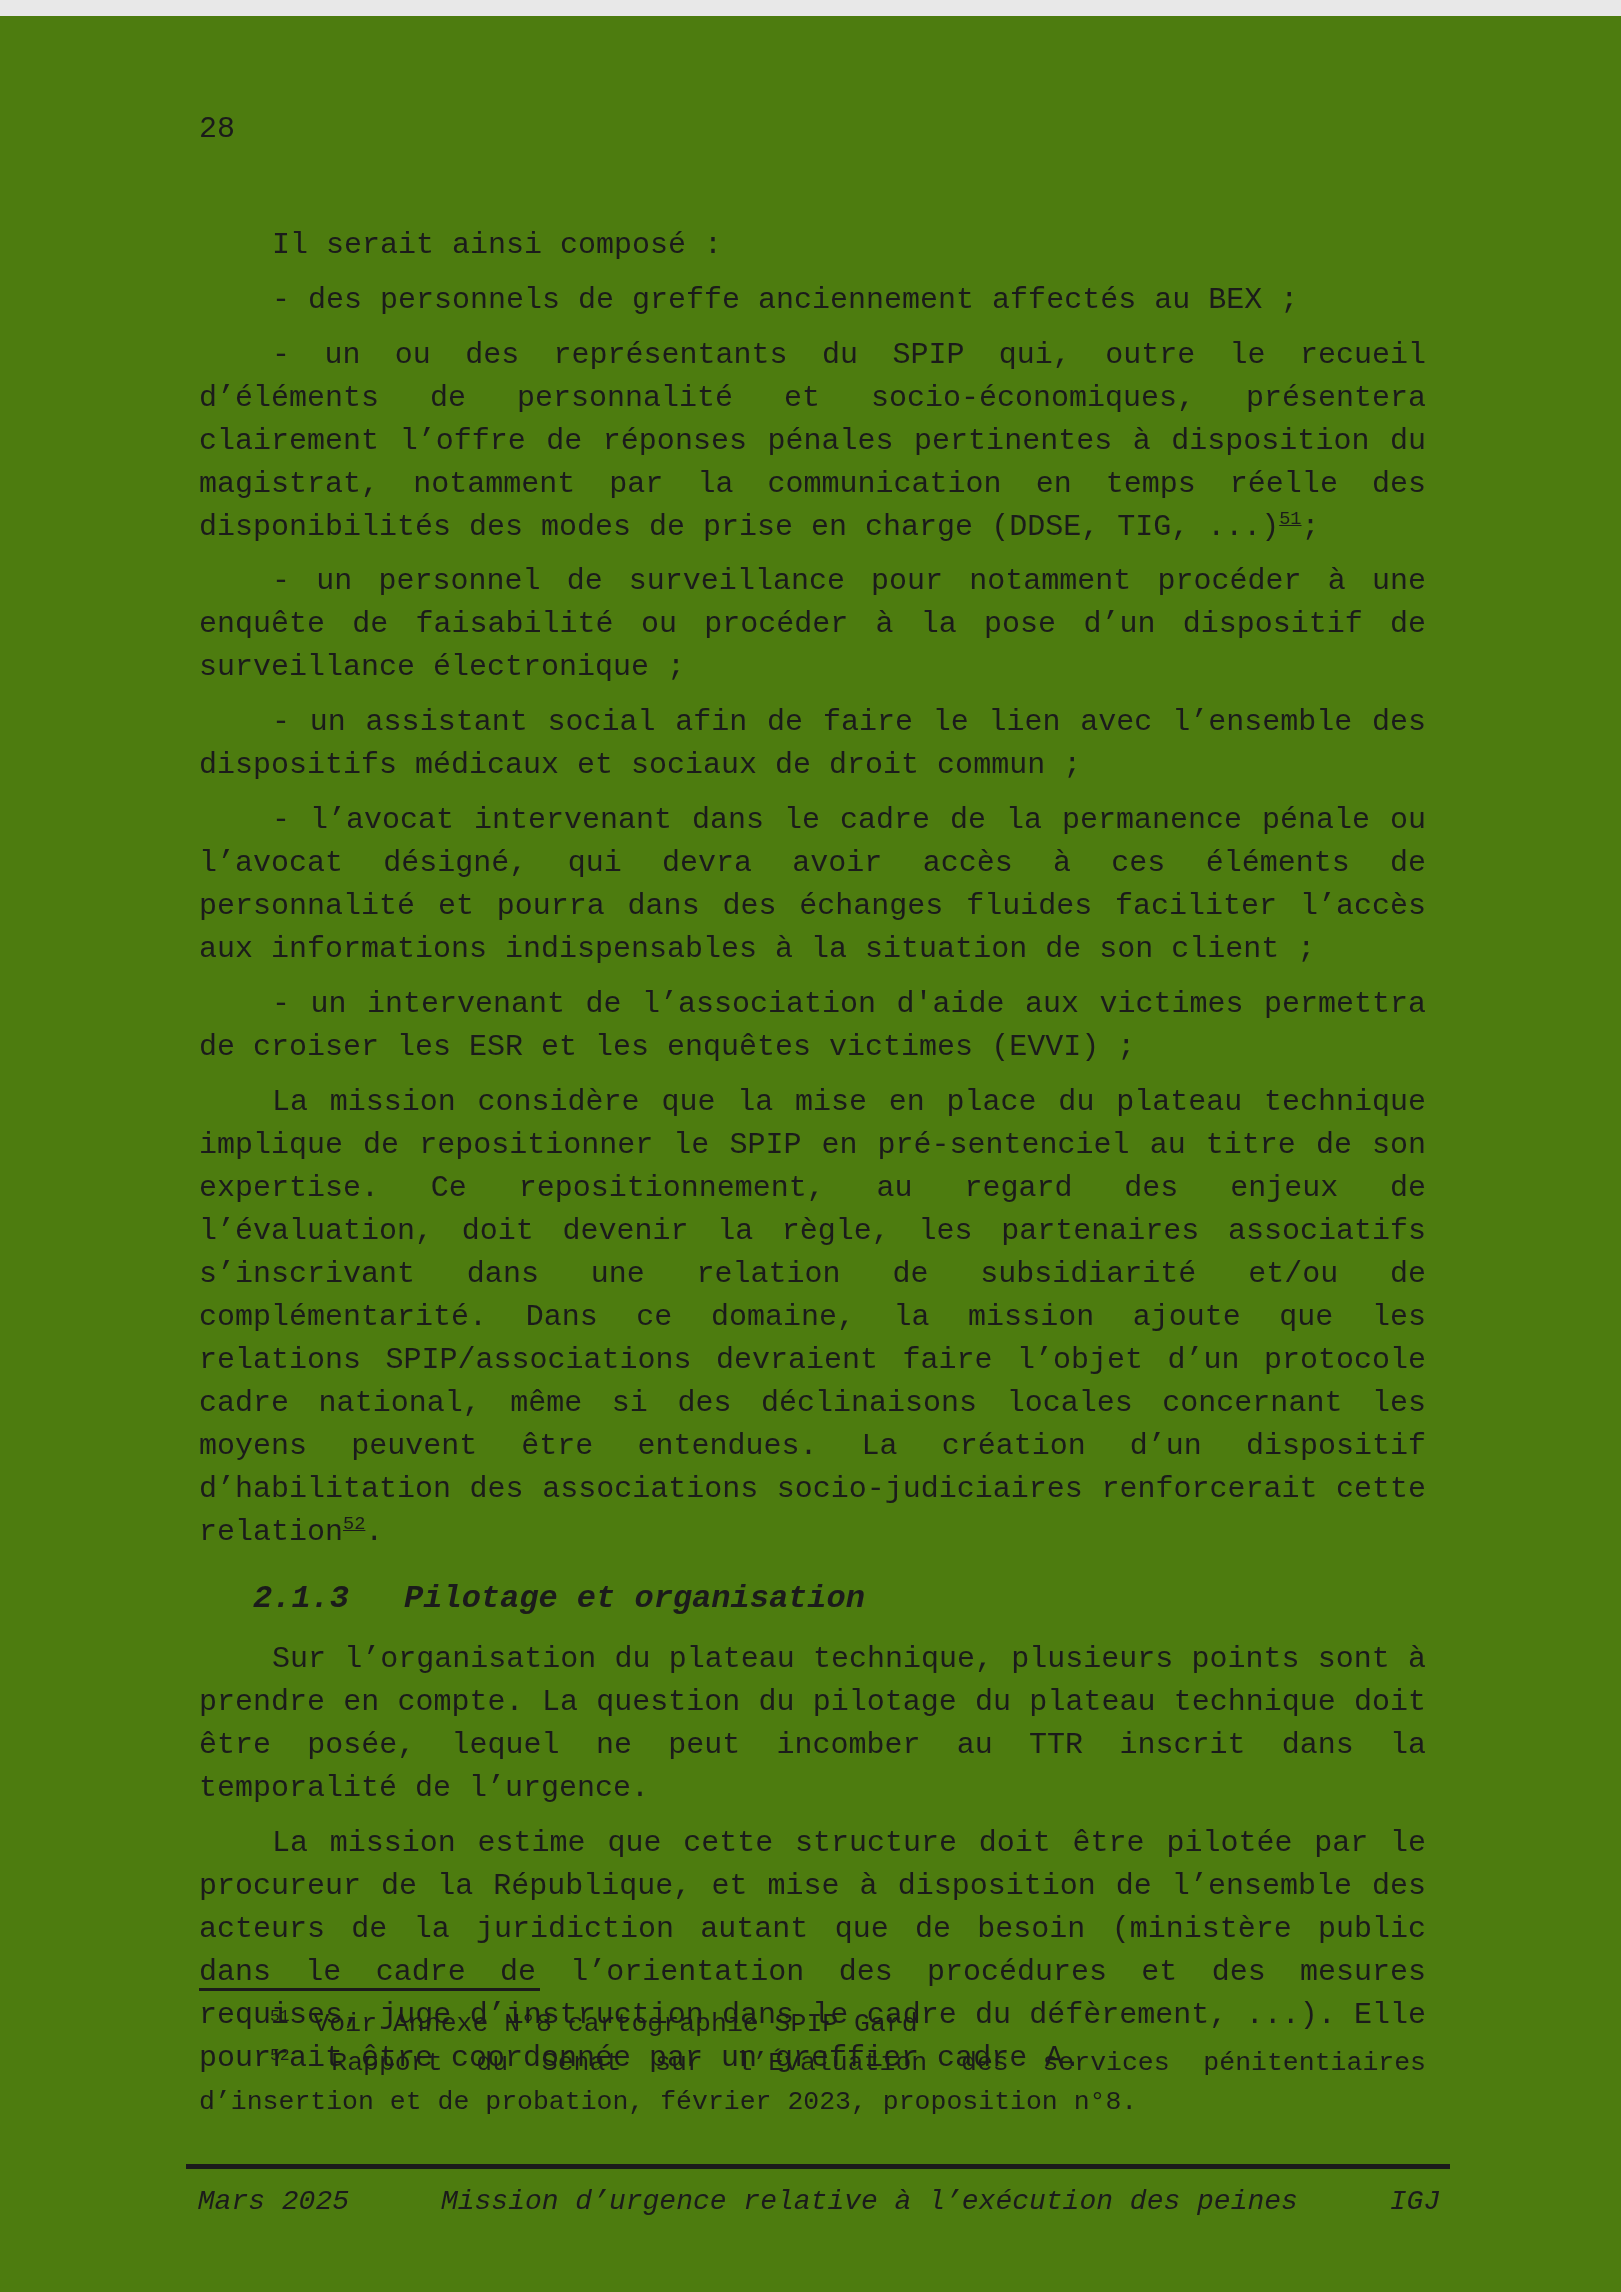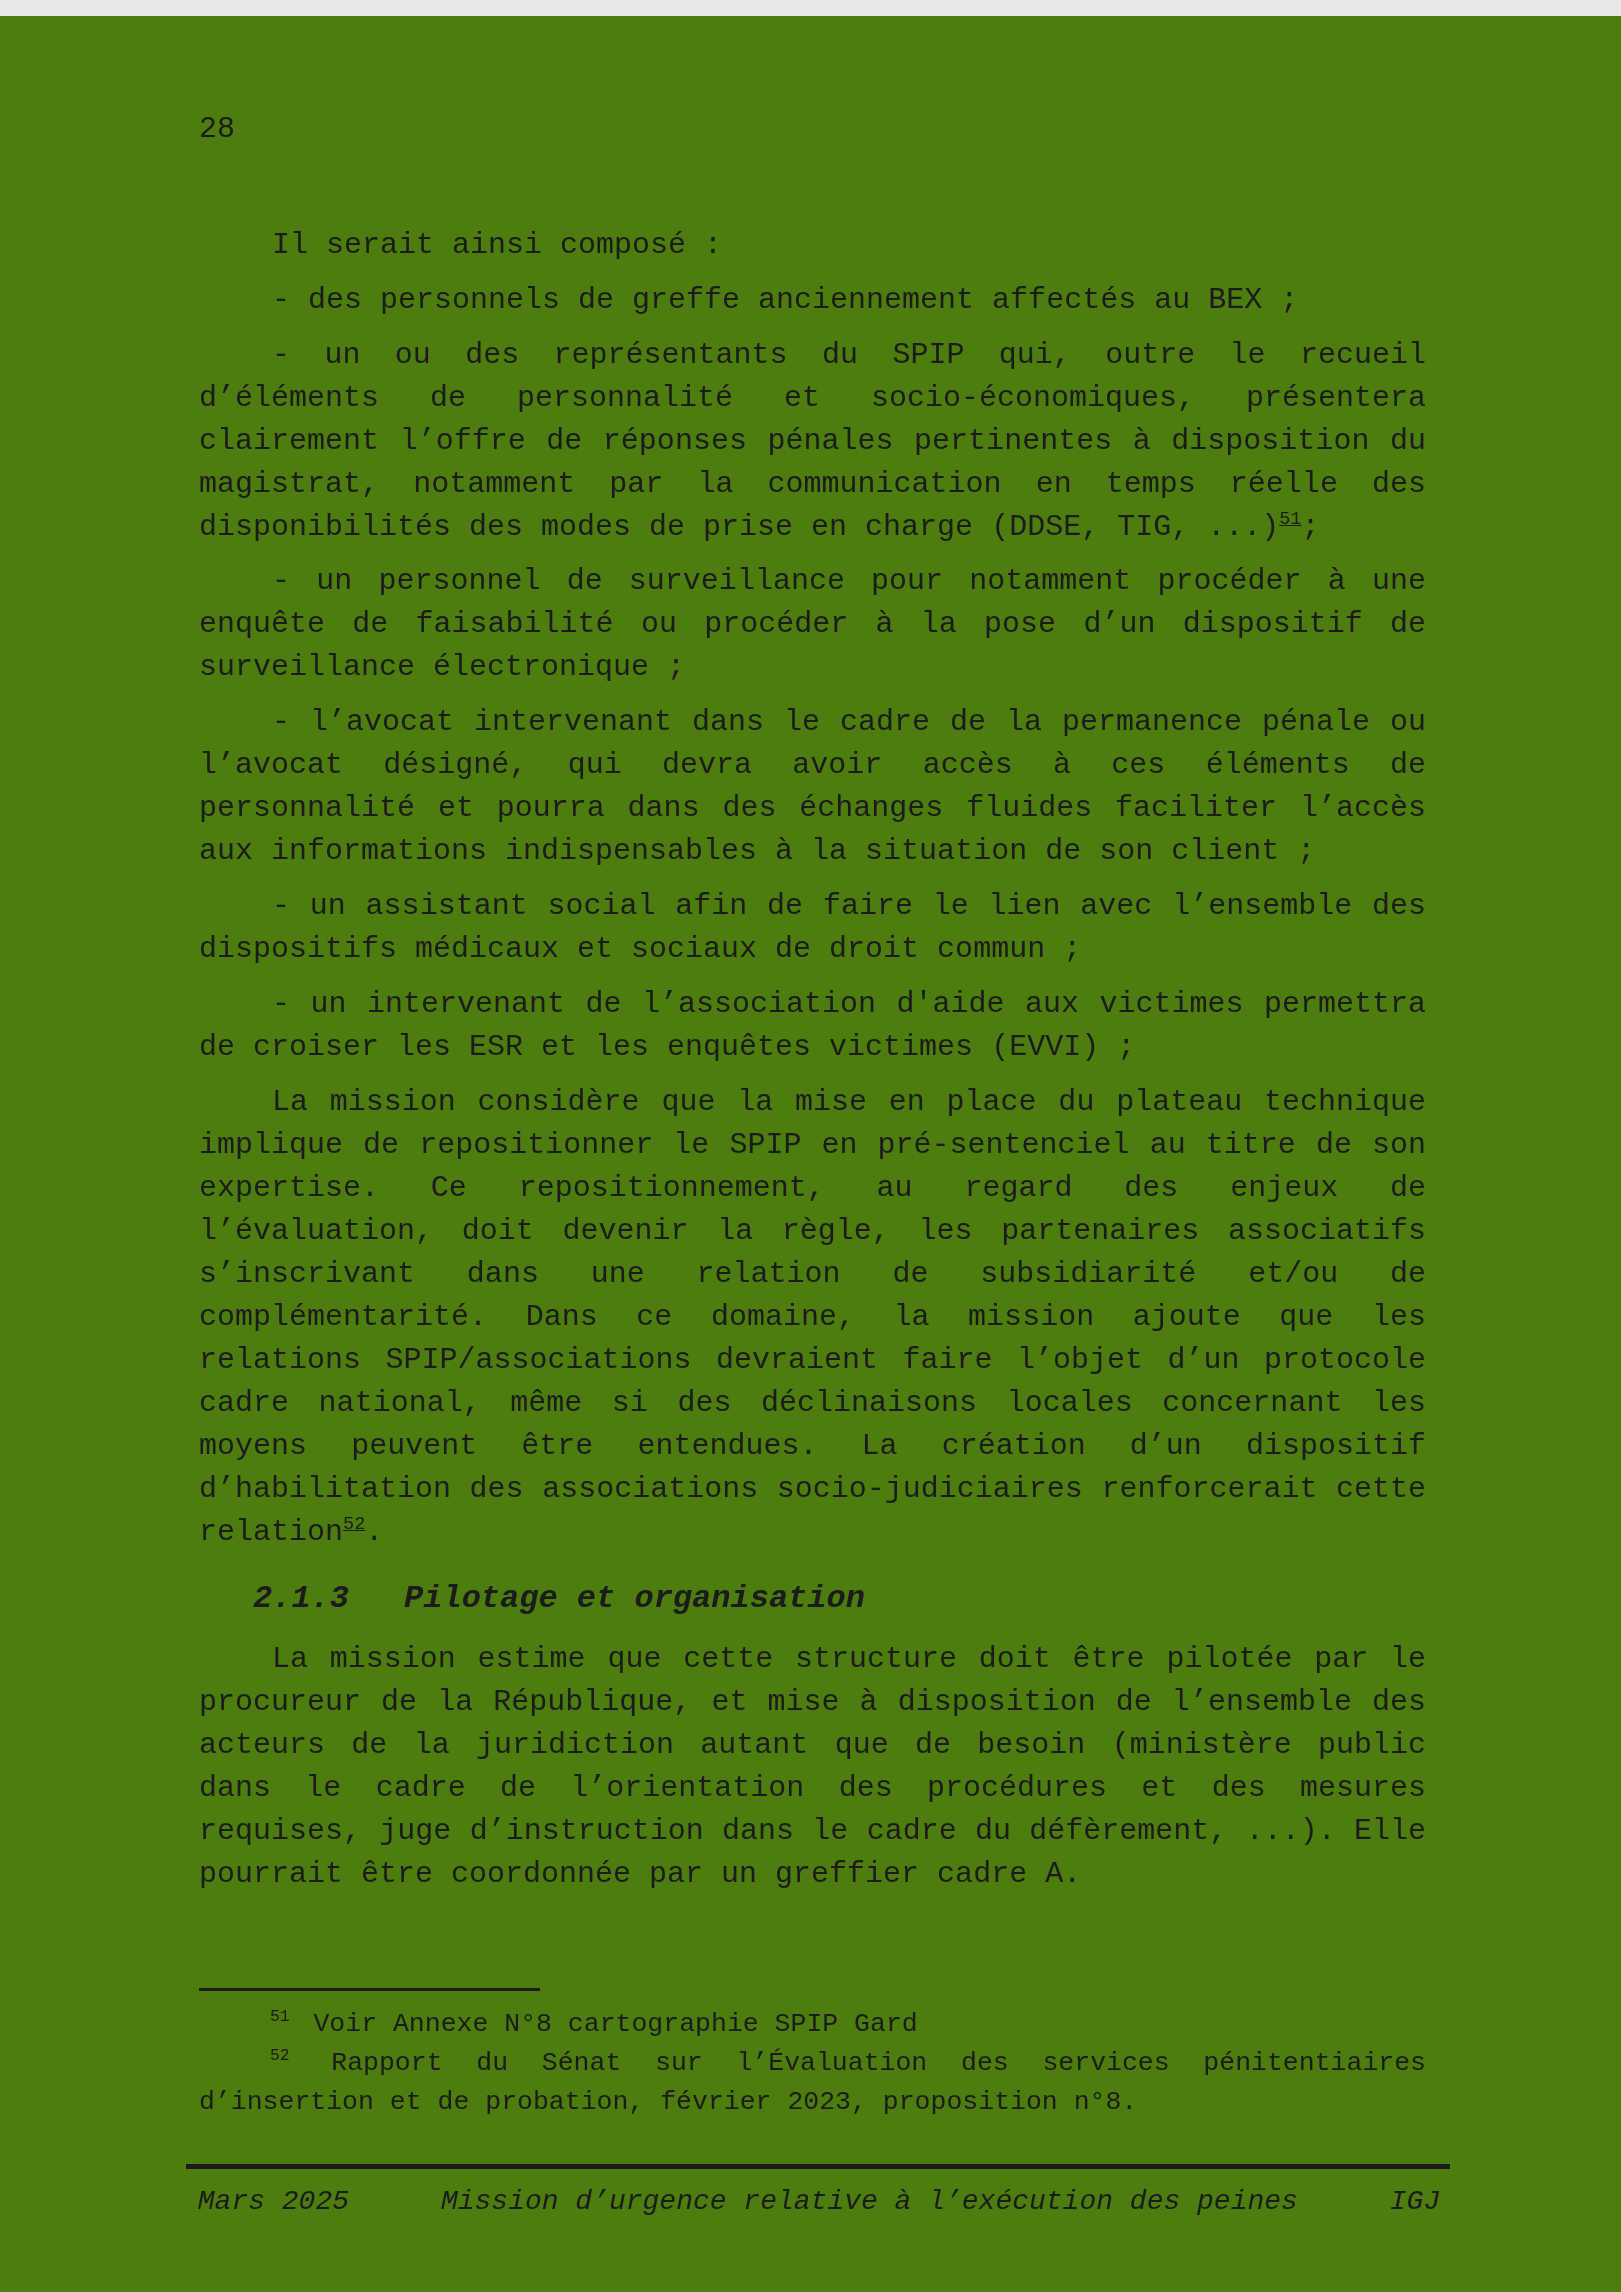--- a/index.html
+++ b/index.html
@@ -92,25 +92,26 @@
 <body>
 
 <div class="page">
   <div class="page-number">28</div>
 
   <div class="doc-body">
       <p class="para">Il serait ainsi composé :</p>
       <p class="para">- des personnels de greffe anciennement affectés au BEX ;</p>
       <p class="para">- un ou des représentants du SPIP qui, outre le recueil d’éléments de personnalité et socio-économiques, présentera clairement l’offre de réponses pénales pertinentes à disposition du magistrat, notamment par la communication en temps réelle des disponibilités des modes de prise en charge (DDSE, TIG, ...)<sup class="ref">51</sup>;</p>
       <p class="para">- un personnel de surveillance pour notamment procéder à une enquête de faisabilité ou procéder à la pose d’un dispositif de surveillance électronique ;</p>
+      <p class="para">- un assistant social afin de faire le lien avec l’ensemble des dispositifs médicaux et sociaux de droit commun ;</p>
       <p class="para">- l’avocat intervenant dans le cadre de la permanence pénale ou l’avocat désigné, qui devra avoir accès à ces éléments de personnalité et pourra dans des échanges fluides faciliter l’accès aux informations indispensables à la situation de son client ;</p>
-      <p class="para">- un assistant social afin de faire le lien avec l’ensemble des dispositifs médicaux et sociaux de droit commun ;</p>
       <p class="para">- un intervenant de l’association d'aide aux victimes permettra de croiser les ESR et les enquêtes victimes (EVVI) ;</p>
       <p class="para">La mission considère que la mise en place du plateau technique implique de repositionner le SPIP en pré-sentenciel au titre de son expertise. Ce repositionnement, au regard des enjeux de l’évaluation, doit devenir la règle, les partenaires associatifs s’inscrivant dans une relation de subsidiarité et/ou de complémentarité. Dans ce domaine, la mission ajoute que les relations SPIP/associations devraient faire l’objet d’un protocole cadre national, même si des déclinaisons locales concernant les moyens peuvent être entendues. La création d’un dispositif d’habilitation des associations socio-judiciaires renforcerait cette relation<sup class="ref">52</sup>.</p>
       <div class="heading"><span class="h-num">2.1.3</span><span class="h-title">Pilotage et organisation</span></div>
+      <p class="para">Sur l’organisation du plateau technique, plusieurs points sont à prendre en compte. La question du pilotage du plateau technique doit être posée, lequel ne peut incomber au TTR inscrit dans la temporalité de l’urgence.</p>
       <p class="para">La mission estime que cette structure doit être pilotée par le procureur de la République, et mise à disposition de l’ensemble des acteurs de la juridiction autant que de besoin (ministère public dans le cadre de l’orientation des procédures et des mesures requises, juge d’instruction dans le cadre du défèrement, ...). Elle pourrait être coordonnée par un greffier cadre A.</p>
     </div>
 
   <div class="footnotes">
     <div class="fn-sep"></div>
     <div>
         <p class="fn"><sup class="fn-marker">51</sup> Voir Annexe N°8 cartographie SPIP Gard</p>
         <p class="fn"><sup class="fn-marker">52</sup> Rapport du Sénat sur l’Évaluation des services pénitentiaires d’insertion et de probation, février 2023, proposition n°8.</p>
       </div>
   </div>

